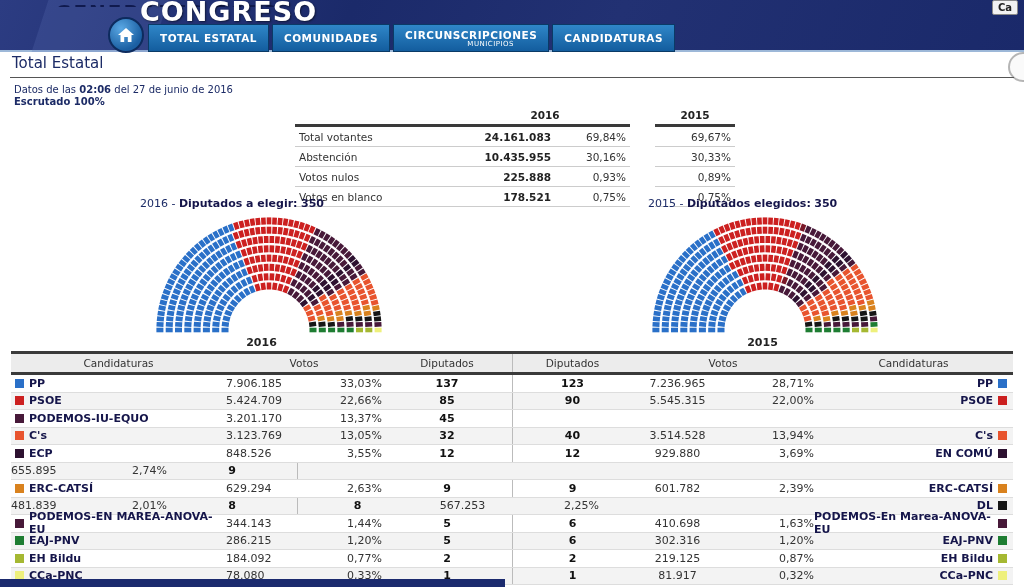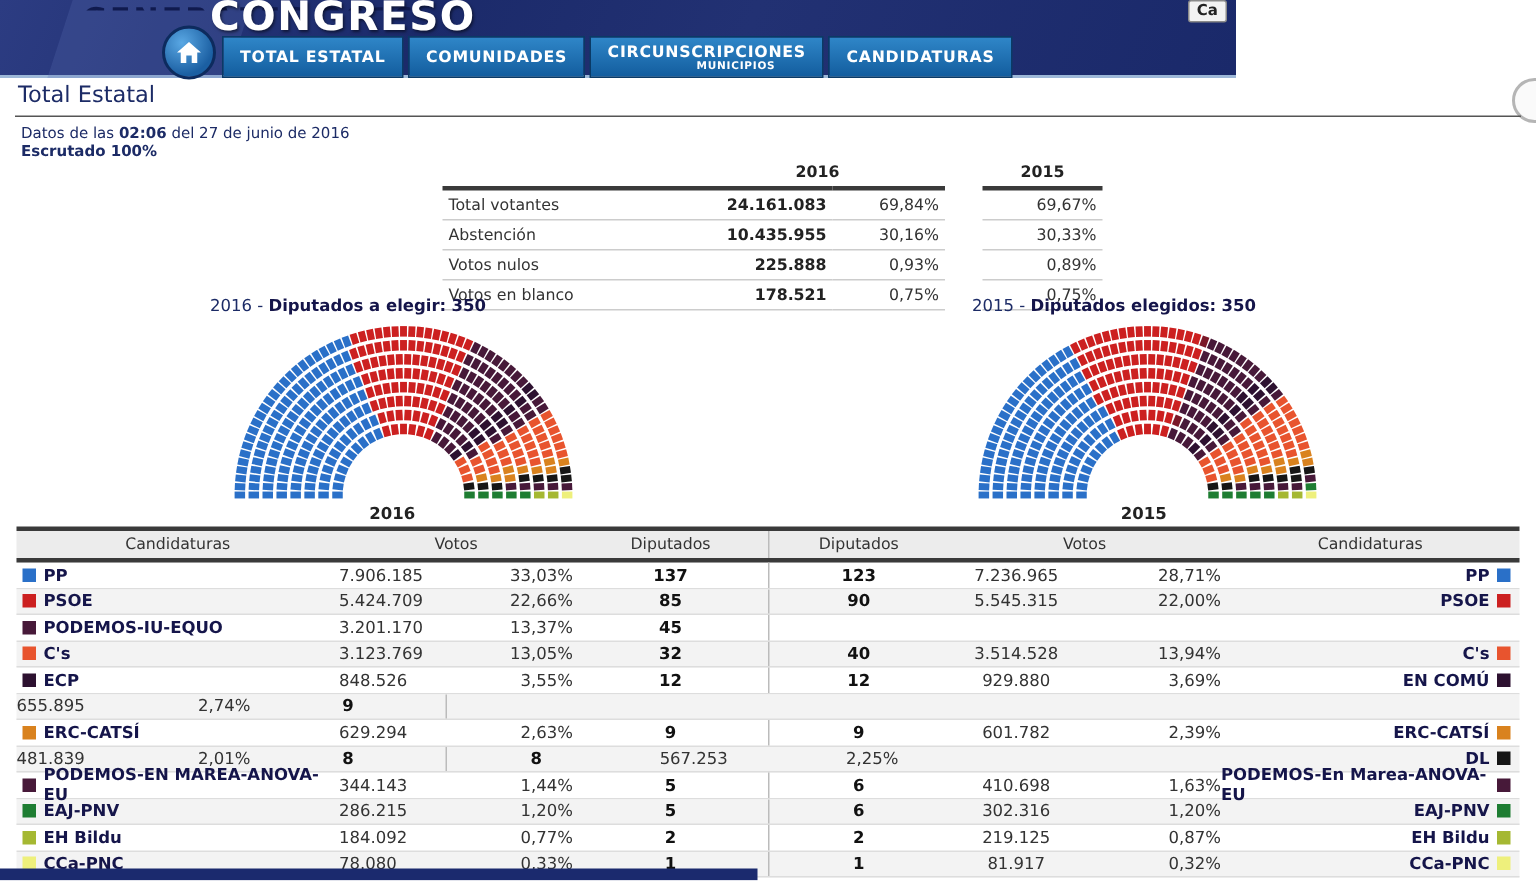--- a/index.html
+++ b/index.html
@@ -1,37 +1,37 @@
 <!DOCTYPE html>
 <html><head>
 <meta charset="utf-8">
 <style>
   html,body{margin:0;padding:0;background:#fff;}
   #screen{position:relative;width:1024px;height:587px;overflow:hidden;background:#fff;
           font-family:"DejaVu Sans","Liberation Sans",sans-serif;color:#222;}
 
   
-  .banner{position:absolute;left:0;top:0;width:824px;height:50px;
+  .banner{position:absolute;left:0;top:0;width:1024px;height:50px;
           background:linear-gradient(112deg,#2c3c82 0%,#1b2a6a 34%,#223173 60%,#1a296a 100%);
           border-bottom:2px solid #9db8d8;}
   .banner-diag{position:absolute;left:40px;top:0;width:120px;height:52px;
           background:rgba(90,110,180,0.25);transform:skewX(-18deg);}
   .clipped-top{position:absolute;left:55px;top:0;height:7px;overflow:hidden;
           font-size:20px;font-weight:bold;letter-spacing:2px;color:#101a4e;}
   .brand{position:absolute;left:140px;top:-4px;font-size:27px;font-weight:bold;
           color:#fff;letter-spacing:1px;text-shadow:1px 1px 2px rgba(0,0,0,.5);}
   .home-btn{position:absolute;left:108px;top:17px;width:32px;height:32px;border-radius:50%;
           background:radial-gradient(circle at 35% 30%,#5aa8e4,#1b5fa2 70%);
           border:2px solid #0d2b5e;display:flex;align-items:center;justify-content:center;cursor:pointer;}
   .tabs{position:absolute;left:148px;top:24px;display:flex;gap:3px;}
   .tab{background:linear-gradient(#2f86c8,#135d9e);border:1px solid #0a3a66;
        color:#fff;font-size:10.5px;font-weight:bold;letter-spacing:.5px;
        padding:0 11px;height:26px;display:flex;flex-direction:column;
        align-items:center;justify-content:center;cursor:pointer;white-space:nowrap;}
-  .tab .sub{font-size:7px;font-weight:bold;margin-top:-1px;padding-left:39px;}
+  .tab .sub{font-size:7px;font-weight:normal;margin-top:-1px;padding-left:39px;}
   .lang-chip{position:absolute;right:6px;top:0;background:#f2f2f2;border:1px solid #8a8a8a;
        border-radius:2px;font-size:10px;font-weight:bold;color:#222;padding:1px 5px;cursor:pointer;}
   .edge-circle{position:absolute;right:-14px;top:52px;width:26px;height:26px;border-radius:50%;
        background:#fafafa;border:2px solid #b5b5b5;}
 
   
   .page-title{position:absolute;left:12px;top:54px;font-size:15px;color:#1c2b66;}
   .title-rule{position:absolute;left:10px;top:77px;width:1004px;border-top:1px solid #555;}
   .data-line{position:absolute;left:14px;top:84px;font-size:10px;color:#1c2b66;}
   .data-line b{font-weight:bold;}

